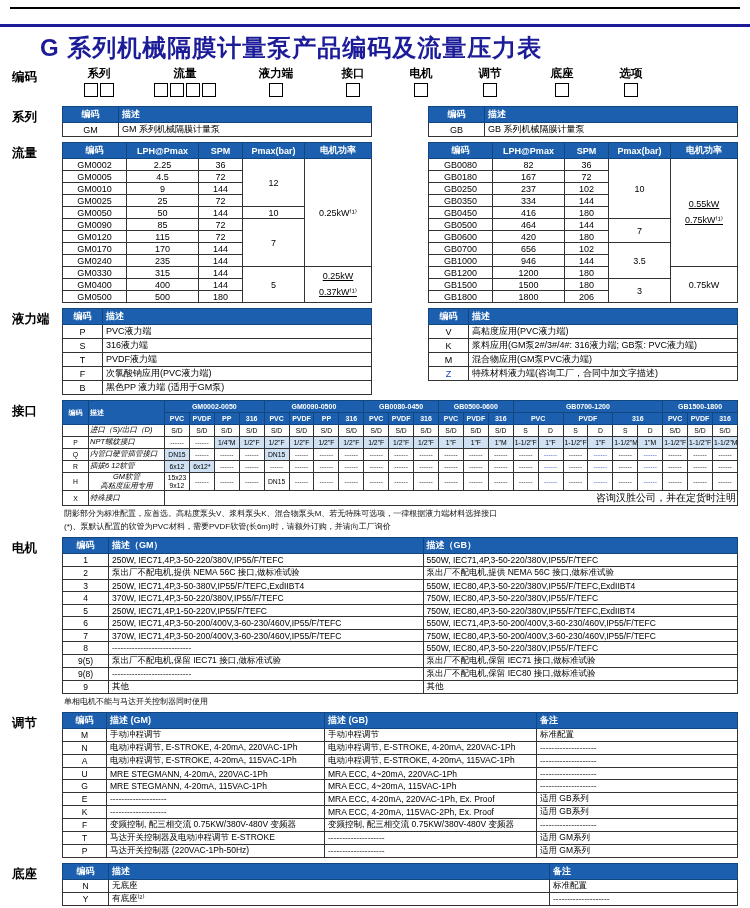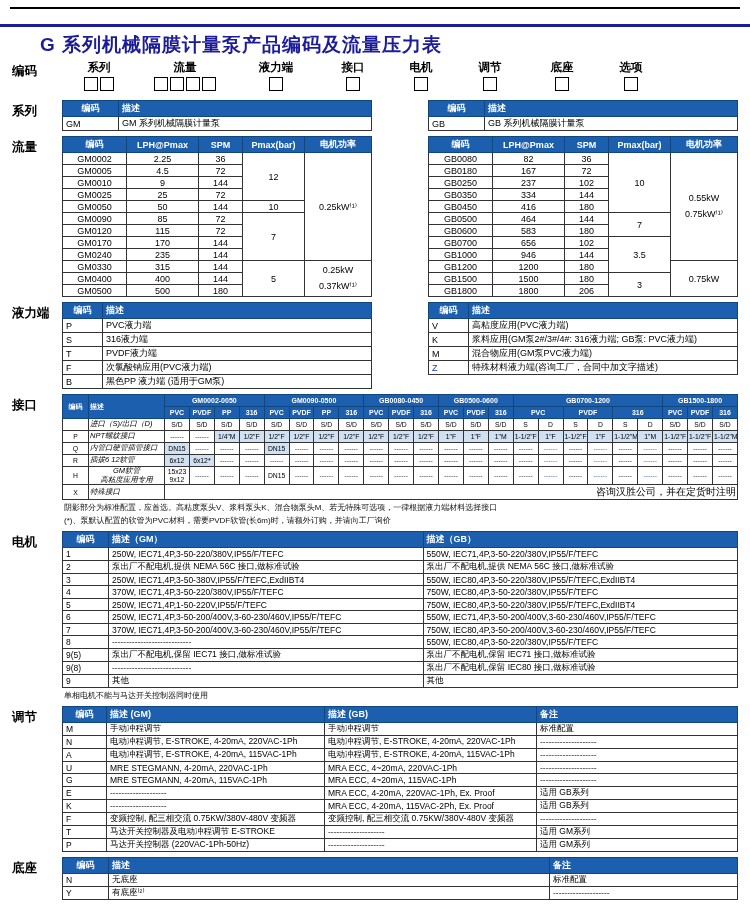--- a/index.html
+++ b/index.html
@@ -1,19 +1,19 @@
 <!DOCTYPE html>
 <html><head>
 <meta charset="utf-8">
 <style>
   html,body{margin:0;padding:0;background:#fff;}
   body{width:750px;font-family:"Liberation Sans","DejaVu Sans",sans-serif;color:#000;}
   .rule-black{height:2px;background:#000;margin:7px 10px 0 10px;}
   .rule-navy{height:3px;background:#1c1c99;margin-top:15px;}
-  h1{margin:5px 0 2px 40px;font-size:19px;font-weight:bold;color:#1c1c99;letter-spacing:1px;}
+  h1{margin:5px 0 2px 40px;font-size:24px;font-weight:bold;color:#1c1c99;letter-spacing:1px;}
 
   
   .sec{display:flex;align-items:flex-start;margin:5px 12px 0 12px;}
   .sec-label{width:50px;flex:none;font-size:12.5px;font-weight:bold;padding-top:3px;}
   .sec-body{flex:1;min-width:0;}
   .two-col{display:flex;gap:56px;align-items:flex-start;}
   .two-col>div{flex:1;min-width:0;}
 
   
   .coding{display:flex;margin:2px 12px 0 12px;}
@@ -22,32 +22,32 @@
   .cgroup-label{font-size:11.5px;font-weight:bold;margin-bottom:2px;}
   .box{display:inline-block;width:12px;height:12px;border:1px solid #000;background:#fff;margin:0 1px;vertical-align:top;}
 
   
   .tbl{border-collapse:collapse;table-layout:fixed;width:100%;border:1.5px solid #111;}
   .tbl th{background:#1b5fae;color:#fff;font-weight:bold;border:1px solid #12467f;
           padding:1px 3px;font-size:9px;height:12px;text-align:left;white-space:nowrap;overflow:hidden;}
   .tbl th.c-code,.tbl th.center{text-align:center;}
   .tbl td{border:1px solid #333;padding:0 3px;font-size:9px;height:12px;
           white-space:nowrap;overflow:hidden;background:#fff;}
-  .c-code{}
+  .c-code{text-align:center;}
   .dashes{color:#333;font-size:8px;}
   .dash-blue{color:#4a66c8;}
   .blue-text{color:#1540c0;}
   .shade{background:#cfe1f3 !important;}
   .fnote{font-size:8px;margin:2px 0 0 2px;color:#111;}
 
   
   .t-flow th,.t-flow td{text-align:center;}
   .t-flow td{height:11px;}
   .f-big{font-size:10px;}
-  .pline{line-height:1.7;}
+  .pline{line-height:1.7;text-decoration:underline;}
 
   
   .t-if th{font-size:7px;padding:0 1px;height:11px;text-align:center;}
   .t-if td{font-size:6.8px;padding:0 1px;height:11px;text-align:center;}
   .t-if td.i-desc-cell{text-align:left;font-size:7.5px;white-space:normal;line-height:1.15;font-style:italic;}
   .t-if td.i-merged{text-align:right;font-size:10px;}
   .t-if td.multiline{white-space:normal;line-height:1.15;}
 
   
   .t-wide td{height:11.5px;font-size:8.5px;}
@@ -293,21 +293,21 @@
                 <td>180</td>
               </tr>
               <tr>
                 <td>GB0500</td>
                 <td>464</td>
                 <td>144</td>
                 <td class="f-big" rowspan="2">7</td>
               </tr>
               <tr>
                 <td>GB0600</td>
-                <td>583</td>
+                <td>420</td>
                 <td>180</td>
               </tr>
               <tr>
                 <td>GB0700</td>
                 <td>656</td>
                 <td>102</td>
                 <td class="f-big" rowspan="3">3.5</td>
               </tr>
               <tr>
                 <td>GB1000</td>

